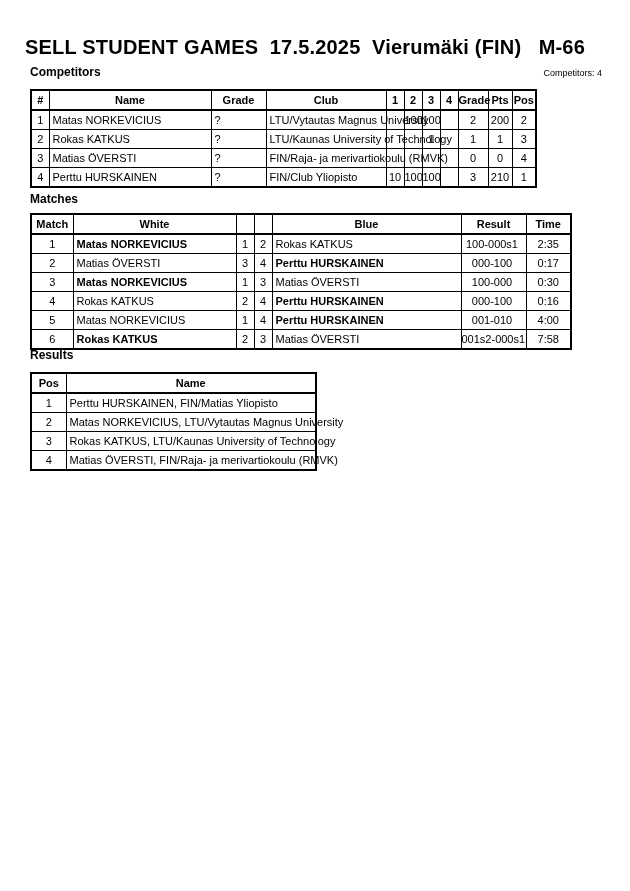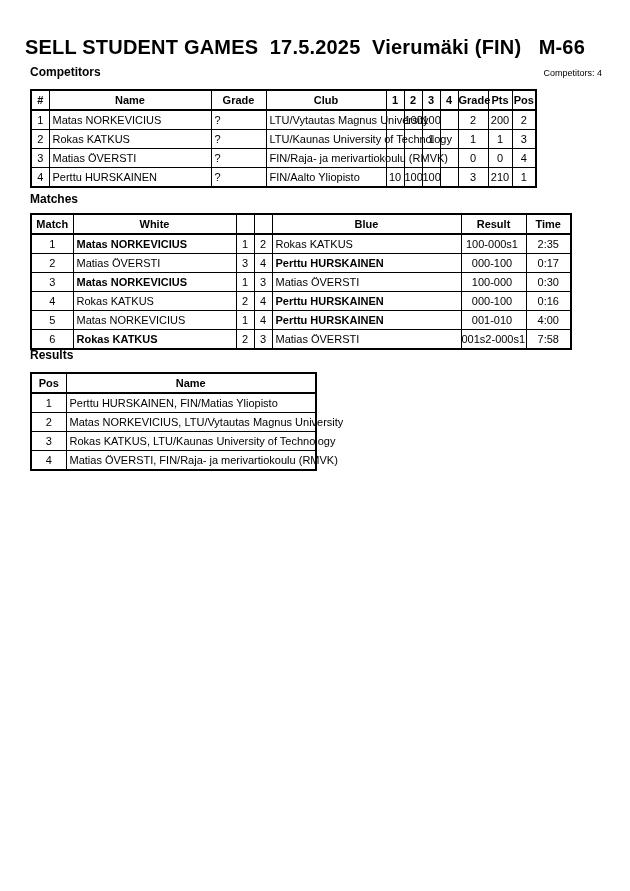--- a/index.html
+++ b/index.html
@@ -128,21 +128,21 @@
         <td class="c"></td>
         <td class="c"></td>
         <td class="c">0</td>
         <td class="c">0</td>
         <td class="c">4</td>
       </tr>
       <tr>
         <td class="c">4</td>
         <td class="l">Perttu HURSKAINEN</td>
         <td class="l3">?</td>
-        <td class="l3">FIN/Aalto Yliopisto</td>
+        <td class="l3">FIN/Club Yliopisto</td>
         <td class="c">10</td>
         <td class="c">100</td>
         <td class="c">100</td>
         <td class="c"></td>
         <td class="c">3</td>
         <td class="c">210</td>
         <td class="c">1</td>
       </tr>
     </tbody>
   </table>

